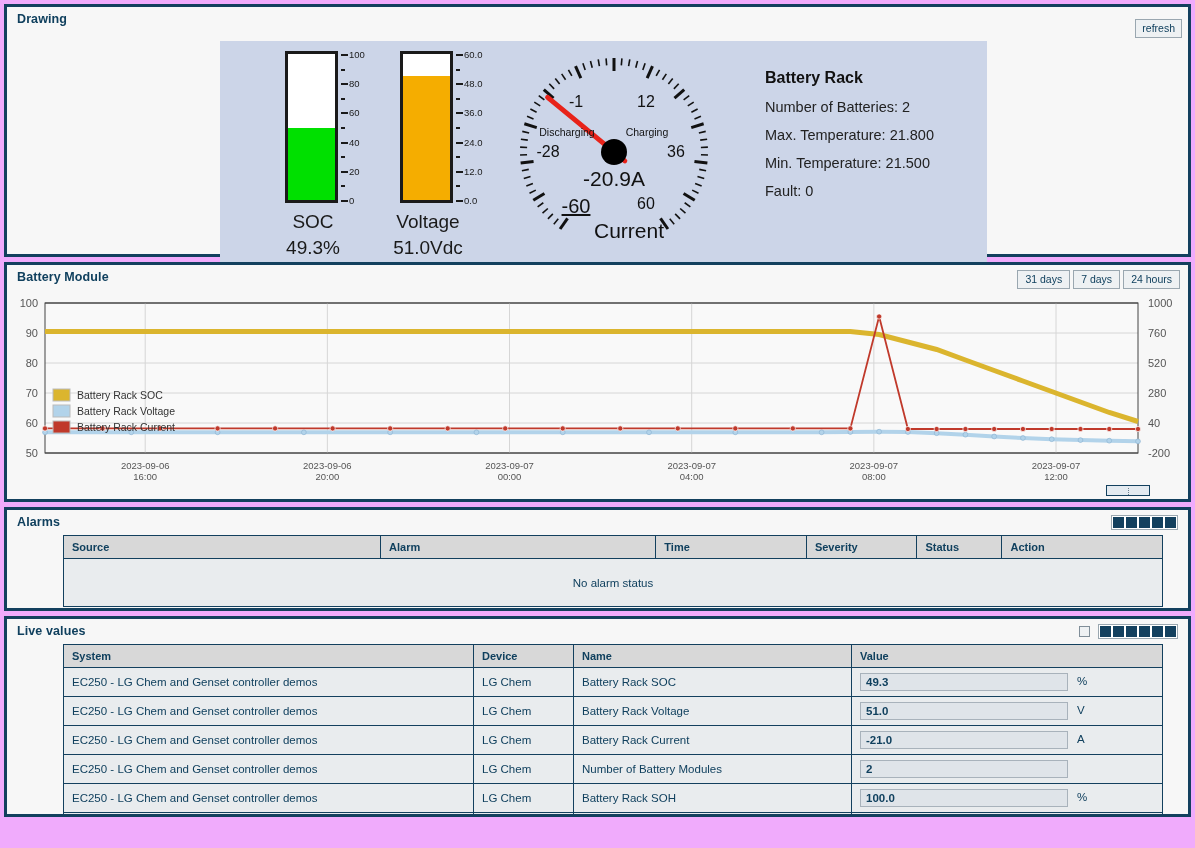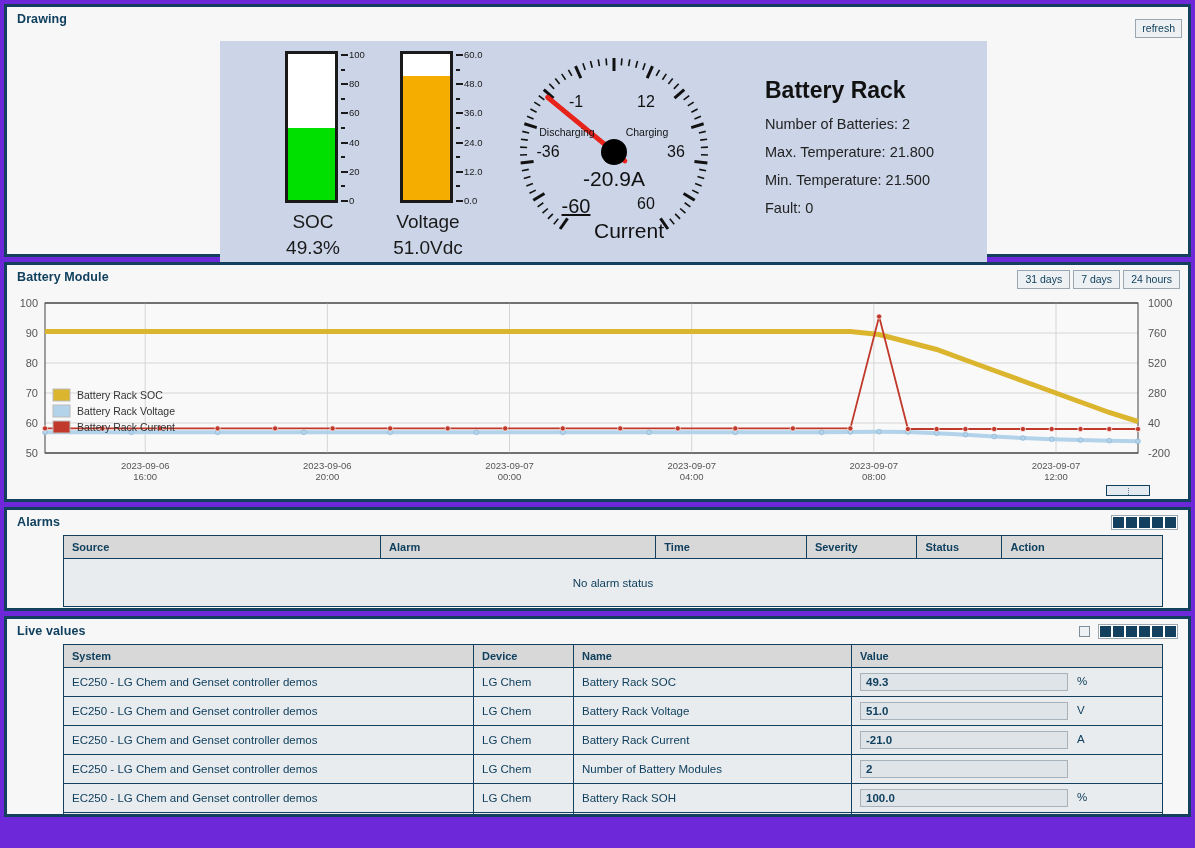--- a/index.html
+++ b/index.html
@@ -3,21 +3,21 @@
 <meta charset="utf-8">
 <style>
   * { box-sizing: border-box; }
   html, body {
     margin: 0; padding: 0;
     width: 1195px; height: 848px;
     background: #13405e;
     font-family: "Liberation Sans", sans-serif;
     overflow: hidden;
   }
-  .page { width: 1195px; height: 848px; background: #6d28d9; padding: 4px 4px 0 4px; }
+  .page { width: 1195px; height: 848px; background: #f0abfc; padding: 4px 4px 0 4px; }
 
   .panel {
     background: #f7f7f7;
     border: 3px solid #13405e;
     margin-bottom: 5px;
     position: relative;
   }
   .panel-title {
     font-size: 12.5px;
     font-weight: bold;
@@ -66,21 +66,21 @@
   .bg-caption {
     position: absolute; top: 158px; left: -22px; width: 100px;
     text-align: center; font-size: 19px; color: #1a1a1a; line-height: 1.35;
   }
 
   
   .gauge-wrap { position: absolute; left: 290px; top: 14px; width: 215px; height: 205px; }
   .gauge-txt { position: absolute; text-align: center; color: #111; }
 
   .rack-info { position: absolute; left: 545px; top: 20px; width: 300px; }
-  .rack-info h3 { margin: 16px 0 12px 0; font-size: 23px; color: #111; font-weight: bold; }
+  .rack-info h3 { margin: 8px 0 12px 0; font-size: 16px; color: #111; font-weight: bold; }
   .rack-info p { margin: 0 0 12px 0; font-size: 14.5px; color: #222; }
 
   
   #chart-panel { height: 240px; }
   .range-btns { position: absolute; right: 8px; top: 5px; display: flex; }
   .range-btn {
     font-size: 10.5px; color: #10405e;
     background: #eef1f3; border: 1px solid #9aa7b0;
     padding: 2px 7px 3px 7px; margin-left: 3px; cursor: pointer;
   }
@@ -271,21 +271,21 @@
               <line x1="170.15531900720273" y1="153.50198020472592" x2="175.47816076640294" y2="158.04811654303722" stroke="#111" stroke-width="1.6"></line>
               <line x1="165.1593519960326" y1="158.87514576488192" x2="170.08021939801222" y2="163.8536057689529" stroke="#111" stroke-width="1.6"></line>
               <line x1="159.72842075206958" y1="163.80825637958458" x2="164.21231667464988" y2="169.18363332966607" stroke="#111" stroke-width="1.6"></line>
               <line x1="150.45969134443476" y1="163.3513155874083" x2="157.91618501699838" y2="174.0002921631652" stroke="#111" stroke-width="3"></line>
             </g>
           <line id="gauge-needle" x1="114.80403924674144" y1="105.90352379425534" x2="37.63233034144548" y2="42.30692526386012" stroke="#e8231a" stroke-width="5" stroke-linecap="round"></line>
           <circle cx="104" cy="97" r="13" fill="#000"></circle>
         </svg>
         <div class="gauge-txt" style="left:42px; top:38px; width:48px; font-size:16px;">-1</div>
         <div class="gauge-txt" style="left:112px; top:38px; width:48px; font-size:16px;">12</div>
-        <div class="gauge-txt" style="left:14px; top:88px; width:48px; font-size:16px;">-36</div>
+        <div class="gauge-txt" style="left:14px; top:88px; width:48px; font-size:16px;">-28</div>
         <div class="gauge-txt" style="left:142px; top:88px; width:48px; font-size:16px;">36</div>
         <div class="gauge-txt" style="left:42px; top:140px; width:48px; font-size:20px;text-decoration:underline;">-60</div>
         <div class="gauge-txt" style="left:112px; top:140px; width:48px; font-size:16px;">60</div>
         <div class="gauge-txt" style="left:18px; top:71px; width:78px; font-size:10.5px;">Discharging</div>
         <div class="gauge-txt" style="left:102px; top:71px; width:70px; font-size:10.5px;">Charging</div>
         <div class="gauge-txt" style="left:44px; top:112px; width:120px; font-size:21px;">-20.9A</div>
         <div class="gauge-txt" style="left:64px; top:164px; width:110px; font-size:21px;">Current</div>
       </div>
 
       <div class="rack-info">

